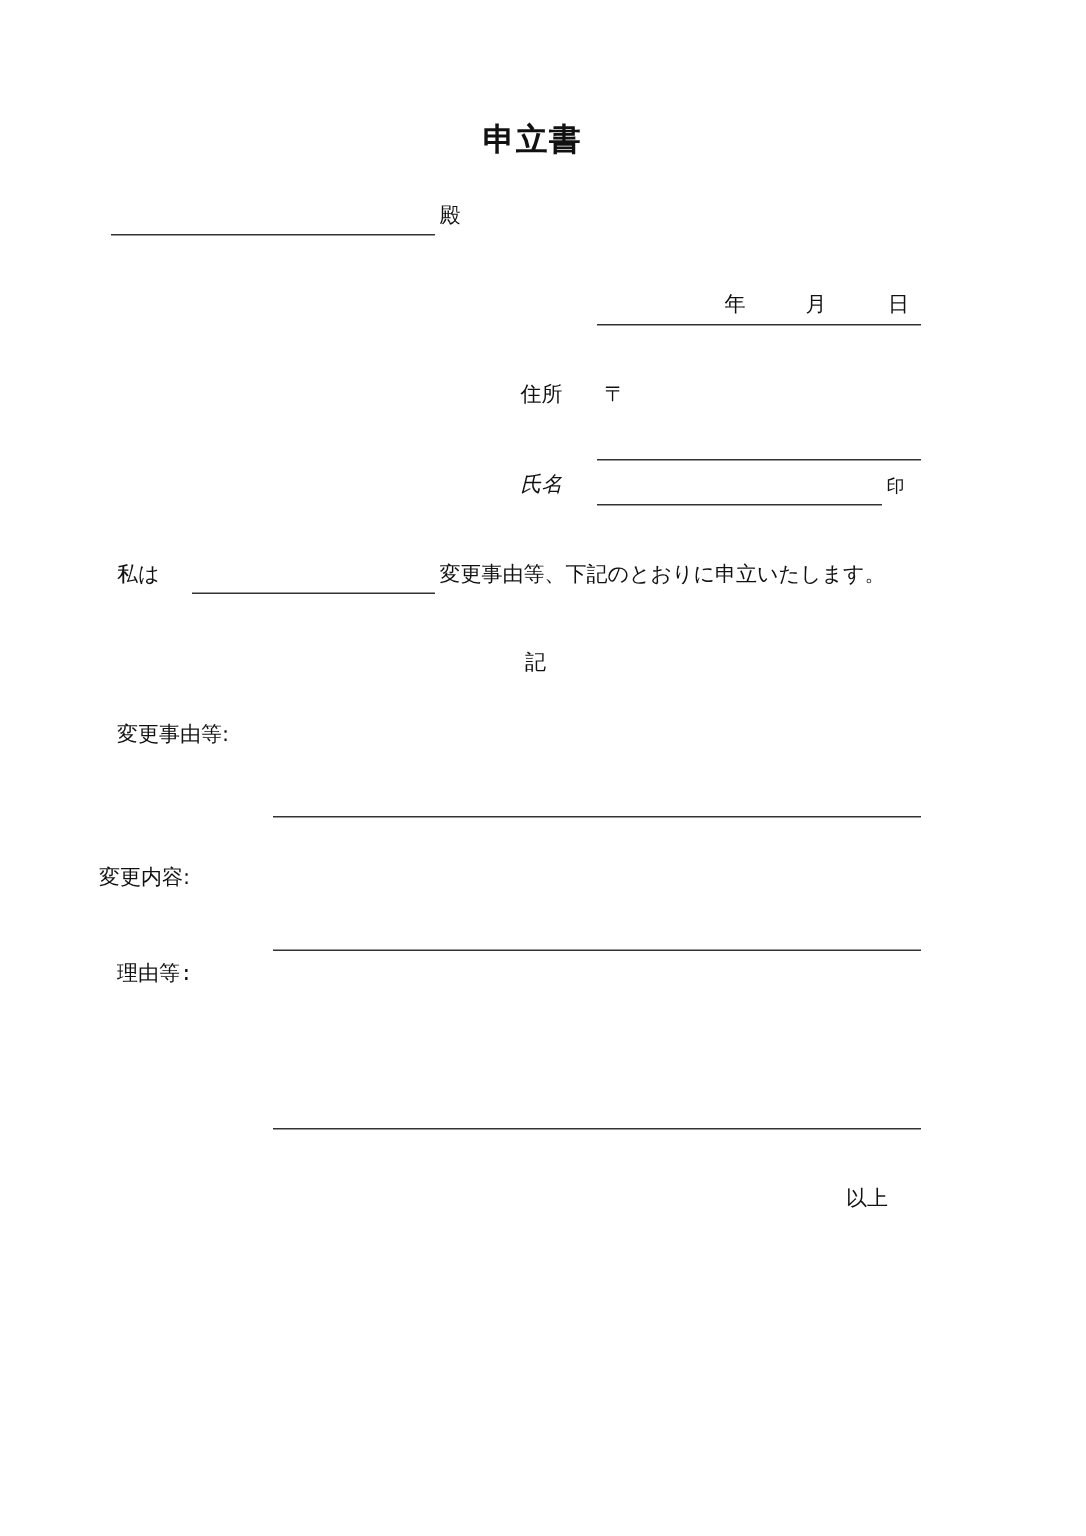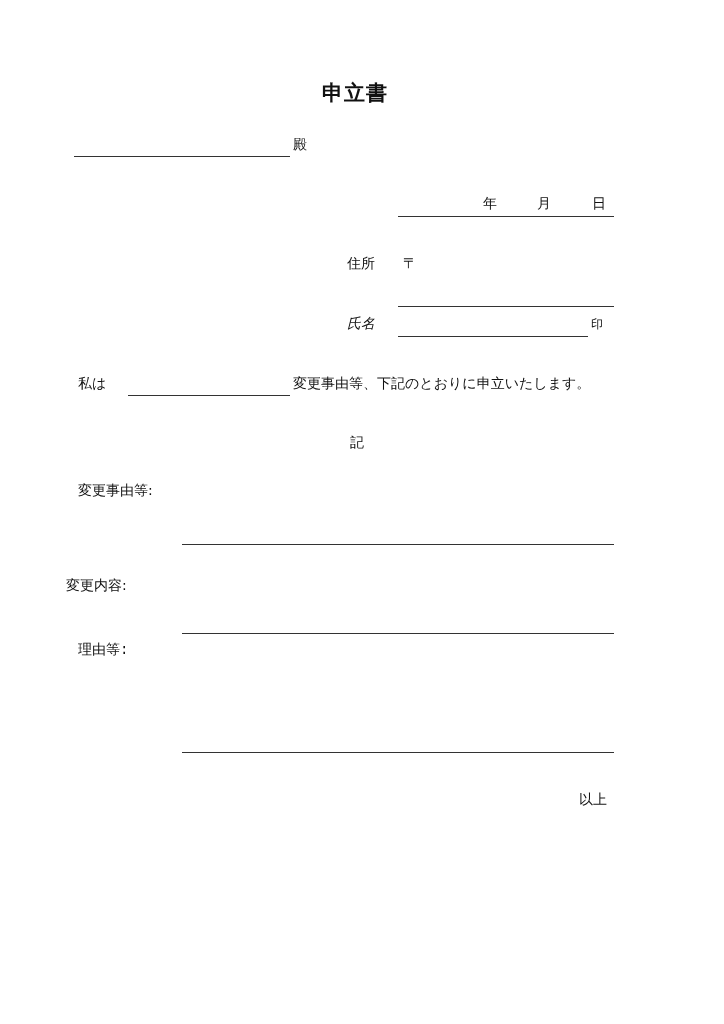--- a/index.html
+++ b/index.html
@@ -41,15 +41,15 @@
 
   <div class="abs t" style="left:78px; top:482px;">変更事由等:</div>
   <div class="line" style="left:182px; top:544px; width:432px;"></div>
 
   <div class="abs t" style="left:66px; top:554px;margin-top:23px;">変更内容:</div>
   <div class="line" style="left:182px; top:633px; width:432px;"></div>
 
   <div class="abs t" style="left:78px; top:642px;font-family:Liberation Mono, monospace;">理由等:</div>
   <div class="line" style="left:182px; top:752px; width:432px;"></div>
 
-  <div class="abs t" style="left:564px; top:791px;margin-left:15px;">以上</div>
+  <div class="abs t" style="left:564px; top:791px;">以上</div>
 
 </div>
 
 </body></html>

